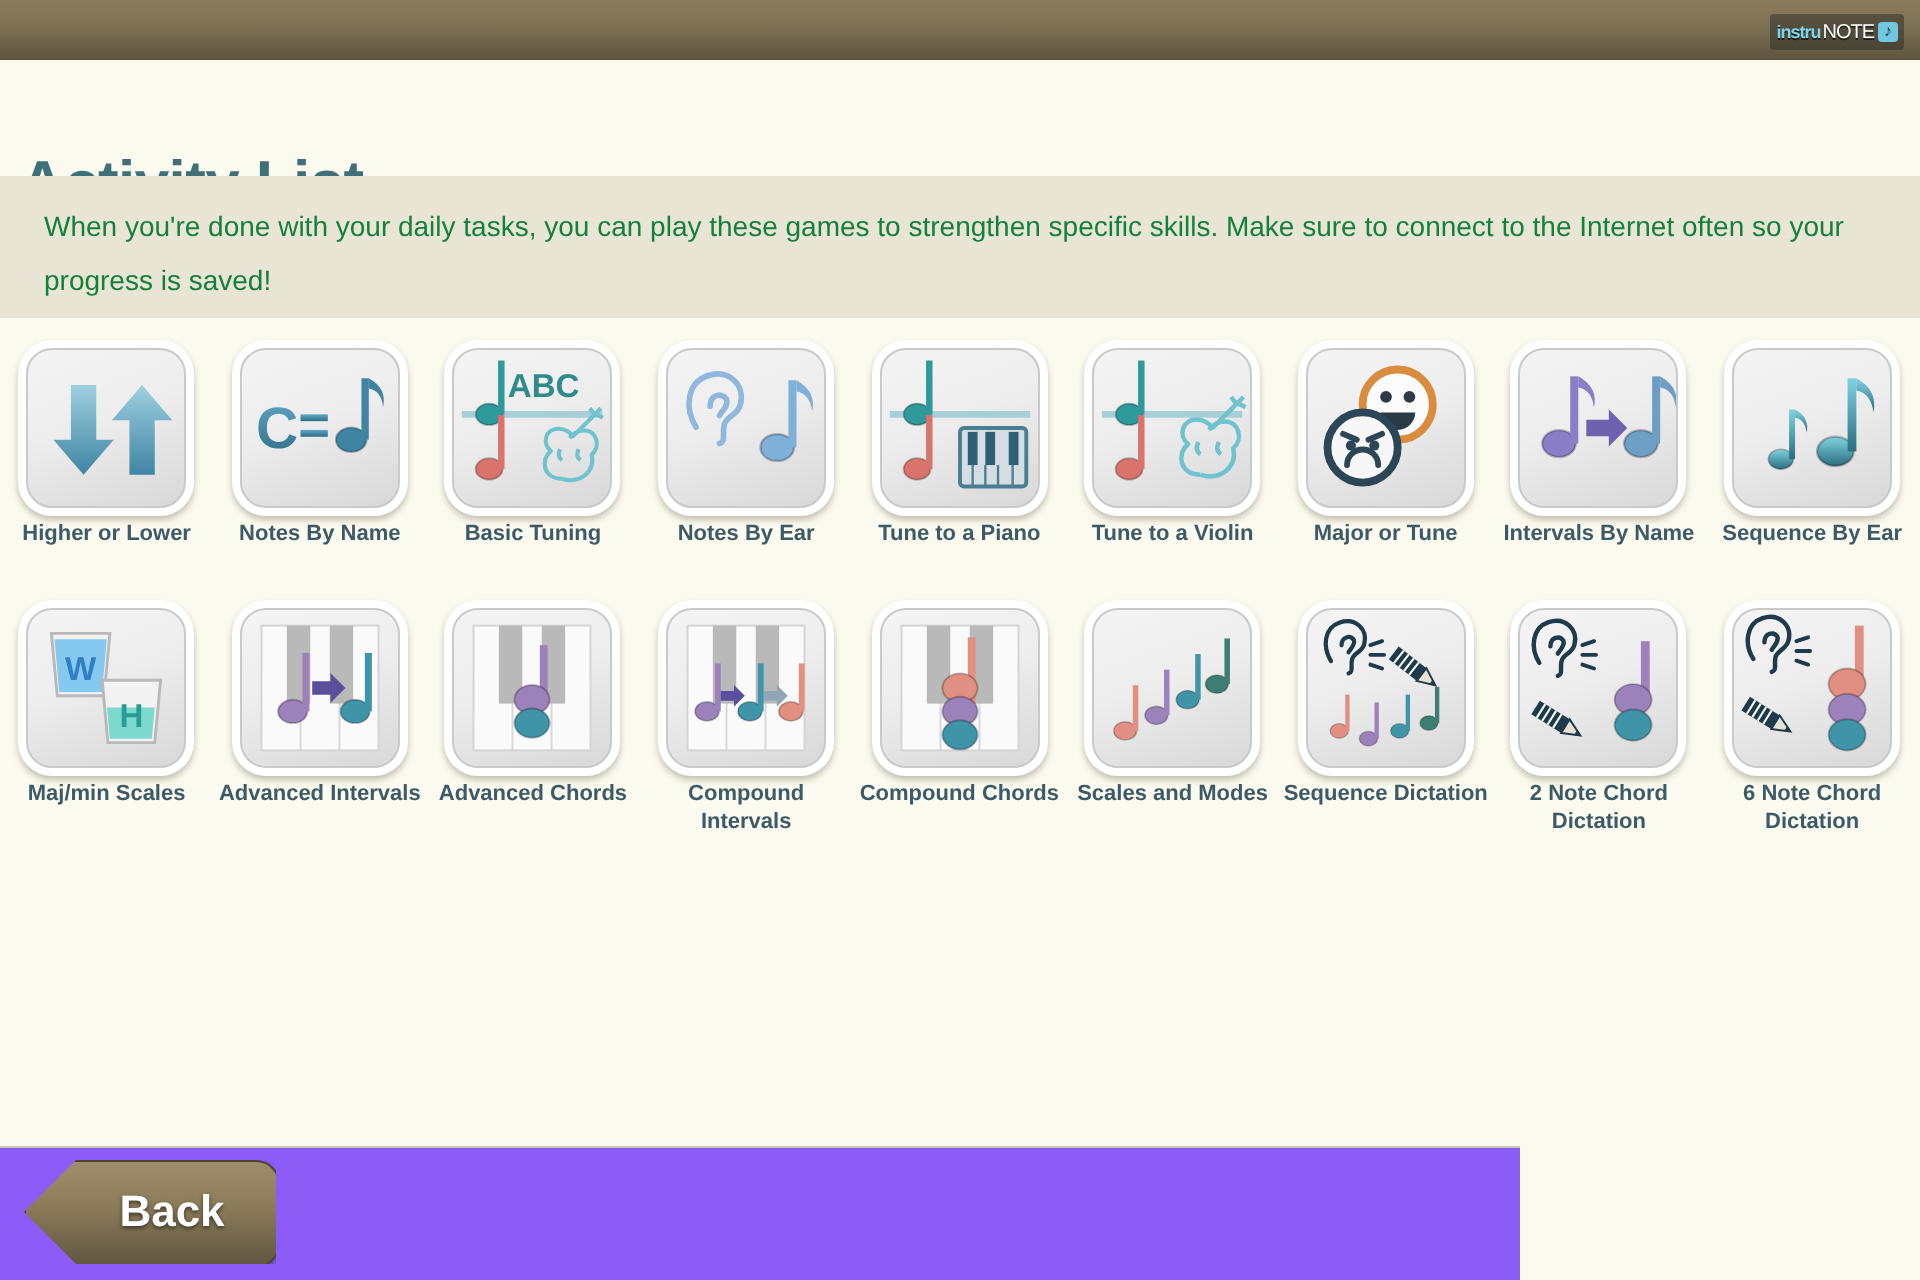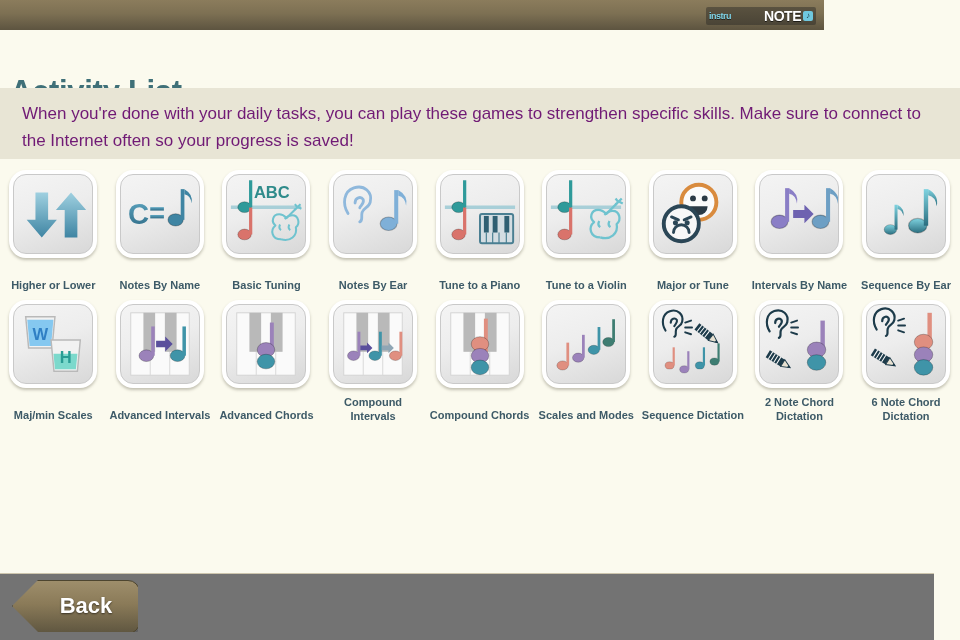--- a/index.html
+++ b/index.html
@@ -5,37 +5,37 @@
   html,body{margin:0;padding:0;}
   body{
     width:960px;height:640px;overflow:hidden;
     font-family:"Liberation Sans",sans-serif;
     background:#fbfaee;
   }
   .screen{position:relative;width:960px;height:640px;background:#fbfaee;}
 
   
   .topbar{
-    position:absolute;left:0;top:0;width:824px;height:30px;
+    position:absolute;left:0;top:0;width:960px;height:30px;
     background:linear-gradient(180deg,#8b7c5c 0%,#7d7053 45%,#5d5440 100%);
   }
   .logo{
     position:absolute;right:8px;top:7px;
     height:16px;display:flex;align-items:center;
     background:linear-gradient(180deg,#5a5240,#4a4436);
     border-radius:2px;padding:1px 3px;
   }
   .logo .l1{
     font-family:"Liberation Sans",sans-serif;
     font-size:9px;font-weight:bold;letter-spacing:-0.5px;
     color:#7fd4e8;text-shadow:0 1px 0 rgba(0,0,0,.6);
   }
   .logo .l2{
-    font-size:14px;font-weight:bold;letter-spacing:-0.5px;
-    color:#ffffff;margin-left:1px;text-shadow:0 1px 0 rgba(0,0,0,.6);padding-left:32px;
+    font-size:10px;font-weight:normal;letter-spacing:-0.5px;
+    color:#ffffff;margin-left:1px;text-shadow:0 1px 0 rgba(0,0,0,.6);
   }
   .logo .lbox{
     margin-left:2px;width:10px;height:10px;border-radius:2px;
     background:#6fc8de;color:#1c3b45;font-size:8px;line-height:10px;
     text-align:center;
   }
 
   
   .titlebar{
     position:absolute;left:0;top:30px;width:960px;height:58px;
@@ -49,21 +49,21 @@
   }
 
   
   .desc{
     position:absolute;left:0;top:88px;width:960px;height:71px;
     background:#e8e5d5;
     box-sizing:border-box;
     padding:12px 22px 0 22px;
   }
   .desc p{
-    margin:0;font-size:17px;line-height:27px;color:#701a75;
+    margin:0;font-size:14px;line-height:27px;color:#15803d;
     font-family:"Liberation Sans",sans-serif;
   }
 
   
   .grid{
     position:absolute;left:0;top:163px;width:960px;
     display:flex;flex-wrap:wrap;
   }
   .cell{
     width:106.6px;height:130px;
@@ -83,30 +83,30 @@
   .tile-in{
     position:absolute;left:4px;top:4px;width:80px;height:80px;
     box-sizing:border-box;
     border-radius:13px;
     background:linear-gradient(160deg,#f4f4f4 0%,#ededed 45%,#d8d8d8 100%);
     border:1px solid #c9c9c9;
     overflow:hidden;
   }
   .tile-in svg{display:block;}
   .label{
-    margin-top:20px;width:104px;text-align:center;
+    margin-top:2px;width:104px;text-align:center;
     font-size:11px;font-weight:bold;line-height:14px;
     color:#3d5a67;
     font-family:"Liberation Sans",sans-serif;
   }
 
   
   .bottombar{
-    position:absolute;left:0;top:573px;width:934px;height:67px;
-    background:#737373;
+    position:absolute;left:0;top:573px;width:760px;height:67px;
+    background:#8b5cf6;
     border-top:1px solid #cdc5ad;
   }
   .back-btn{
     position:absolute;left:12px;top:6px;width:126px;height:52px;
     cursor:pointer;
   }
   .back-btn .shape{
     position:absolute;left:0;top:0;width:126px;height:52px;
     background:linear-gradient(180deg,#9e8e6b 0%,#8a7a58 45%,#5f5640 100%);
     border:1px solid #4d452f;

